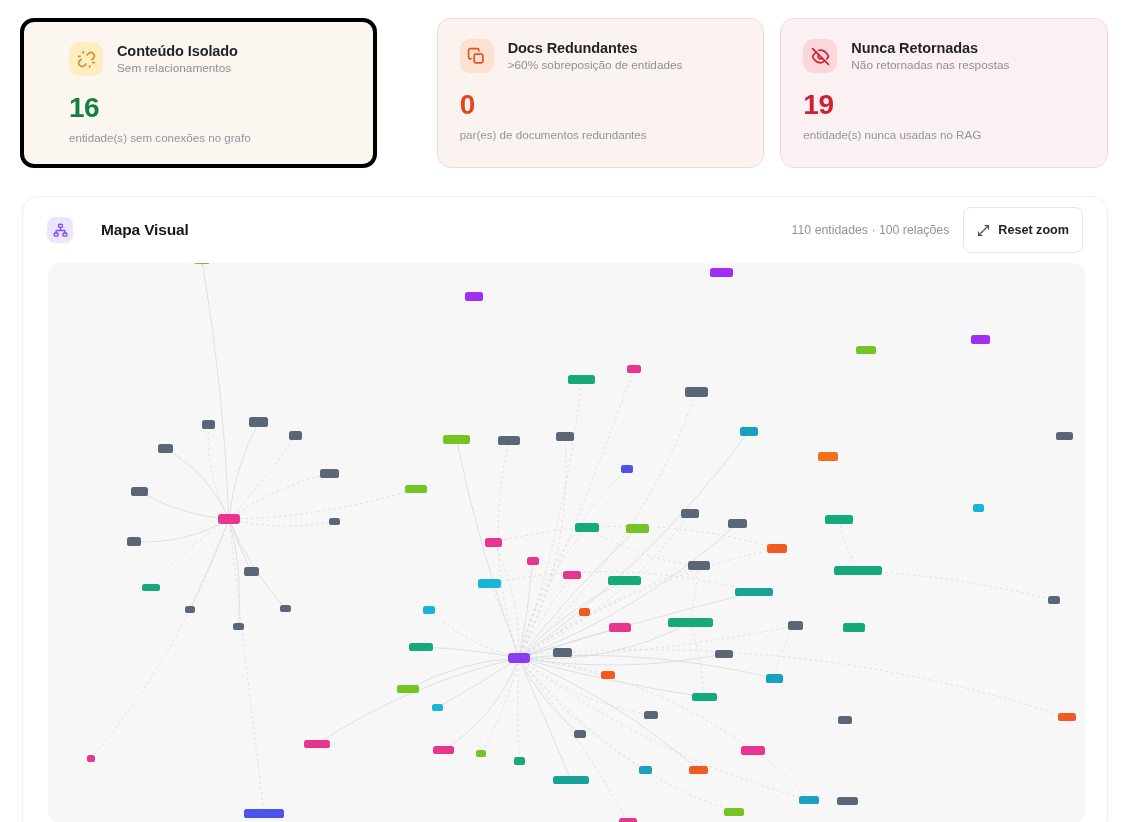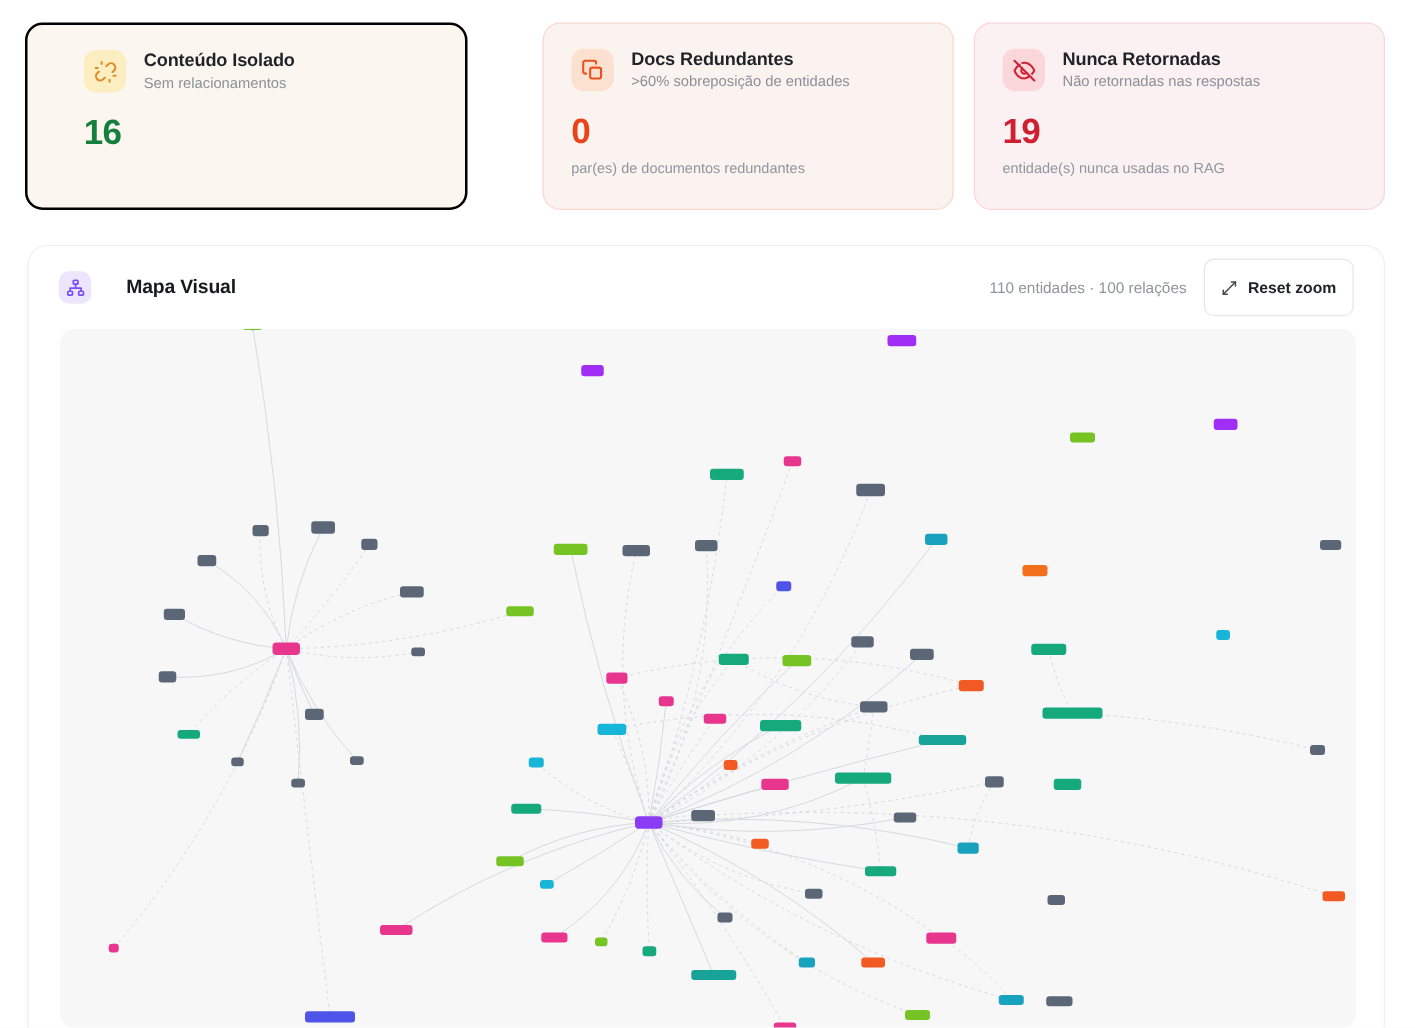--- a/index.html
+++ b/index.html
@@ -15,21 +15,21 @@
   
   .kpi-row {
     position: absolute; left: 20px; top: 18px;
     width: 1088px; height: 150px;
     display: flex; gap: 16px;
   }
   .kpi-card {
     flex: 1 1 0; border-radius: 14px; padding: 20px 22px;
     position: relative; overflow: hidden;
   }
-  .kpi-card.c-amber  { background: #fbf7f0; border: 2px solid #000000; padding-left: 45px; }
+  .kpi-card.c-amber  { background: #fbf7f0; border: 4px solid #000000; padding-left: 45px; }
   .kpi-card.c-orange { background: #fbf3f0; border: 1px solid #f7d9cd; margin-left: 44px; }
   .kpi-card.c-red    { background: #fcf1f2; border: 1px solid #f8d6da; }
 
   .kpi-head { display: flex; align-items: center; gap: 14px; }
   .kpi-icon {
     width: 34px; height: 34px; border-radius: 10px;
     display: flex; align-items: center; justify-content: center;
     flex: 0 0 34px;
   }
   .kpi-icon.i-amber  { background: #fdeec2; color: #e08b2a; }
@@ -115,20 +115,21 @@
             <path d="M5.17 11.75l-1.72 1.71a4.3 4.3 0 0 0 6.08 6.08l1.71-1.72"></path>
             <path d="M8 2v2M2 8h2M16 20v2M20 16h2"></path>
           </svg>
         </div>
         <div class="kpi-titles">
           <div class="kpi-title">Conteúdo Isolado</div>
           <div class="kpi-sub">Sem relacionamentos</div>
         </div>
       </div>
       <div class="kpi-value v-amber">16</div>
+      <div class="kpi-foot">entidade(s) sem conexões no grafo</div>
     </div>
 
     <div class="kpi-card c-orange">
       <div class="kpi-head">
         <div class="kpi-icon i-orange">
           <svg viewBox="0 0 24 24" fill="none" stroke="currentColor" stroke-width="2.1" stroke-linecap="round" stroke-linejoin="round">
             <rect x="9" y="9" width="11" height="11" rx="2"></rect>
             <path d="M5 15H4a2 2 0 0 1-2-2V4a2 2 0 0 1 2-2h9a2 2 0 0 1 2 2v1"></path>
           </svg>
         </div>

